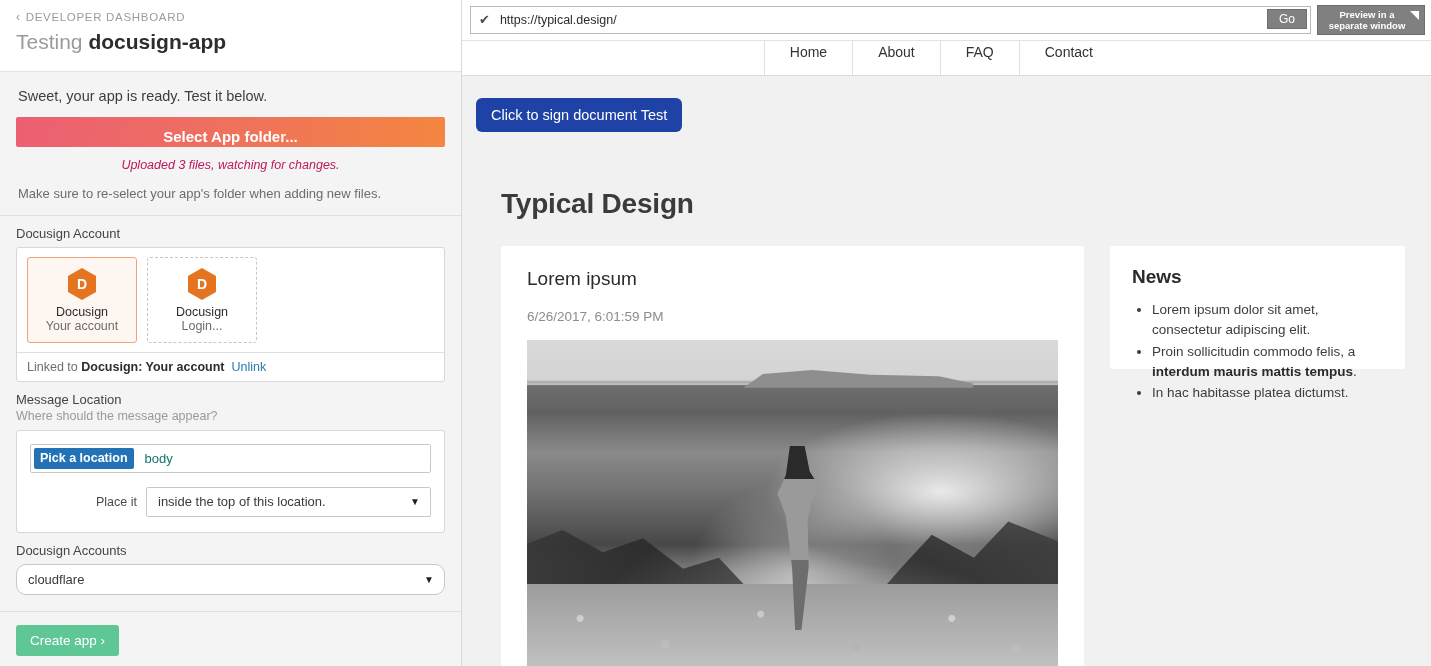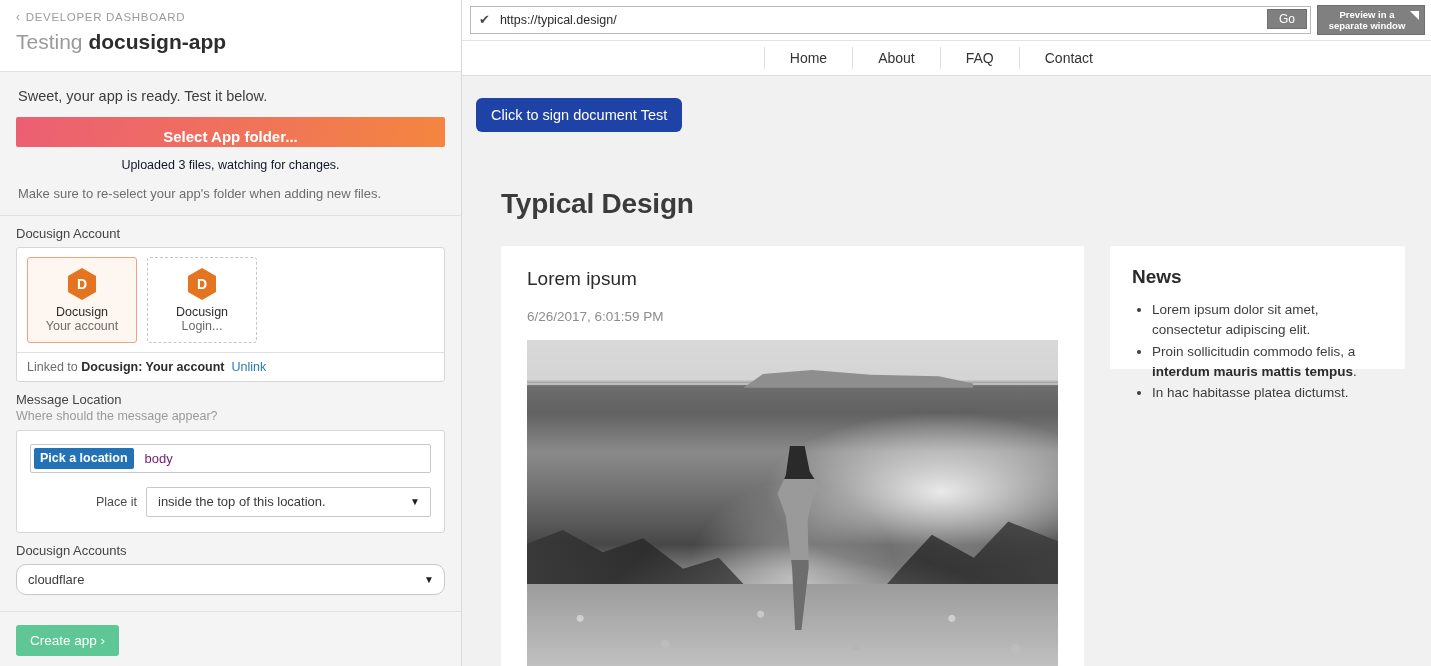--- a/index.html
+++ b/index.html
@@ -70,22 +70,23 @@
     font-weight: 600;
     border: none;
     border-radius: 2px;
     background: linear-gradient(100deg, #ec5f73 0%, #ee6d62 40%, #f4863f 100%);
     cursor: pointer;
     font-family: "Liberation Sans", sans-serif;
   }
   .uploaded-note {
     text-align: center;
     font-size: 12.5px;
-    color: #0f172a;
+    color: #be185d;
     margin: 11px 0 0 0;
+    font-style: italic;
   }
   .reselect-note {
     font-size: 13px;
     color: #6d6d6d;
     margin: 14px 0 0 2px;
   }
 
   
   .field-block { padding: 10px 16px 0 16px; }
   .field-label {
@@ -171,21 +172,21 @@
     height: 21px;
     line-height: 21px;
     border-radius: 2px;
     margin: 0 0 0 3px;
     border: none;
     cursor: pointer;
     font-family: "Liberation Sans", sans-serif;
     white-space: nowrap;
   }
   .pick-value {
-    font-size: 13px; color: #701a75; padding-left: 11px;
+    font-size: 13px; color: #0f766e; padding-left: 11px;
   }
   .placeit-row {
     display: flex; align-items: center; justify-content: flex-end;
     margin-top: 14px;
   }
   .placeit-label { font-size: 12.5px; color: #4a4a4a; margin-right: 9px; }
   .select-ctl {
     width: 285px; height: 30px;
     border: 1px solid #c8c8c8; border-radius: 2px;
     background: #fff;
@@ -266,21 +267,20 @@
   .preview-btn .tri {
     position: absolute; right: 5px; top: 5px;
     width: 0; height: 0;
     border-left: 9px solid transparent;
     border-top: 9px solid #fff;
   }
 
   .site-nav {
     display: flex;
     justify-content: flex-end;
-    align-items: center;
     height: 36px;
     border-top: 1px solid #e3e3e3;
     border-bottom: 1px solid #dcdcdc;
     background: #fff;
     padding-right: 313px;
   }
   .site-nav a {
     font-size: 14px;
     color: #333;
     text-decoration: none;

